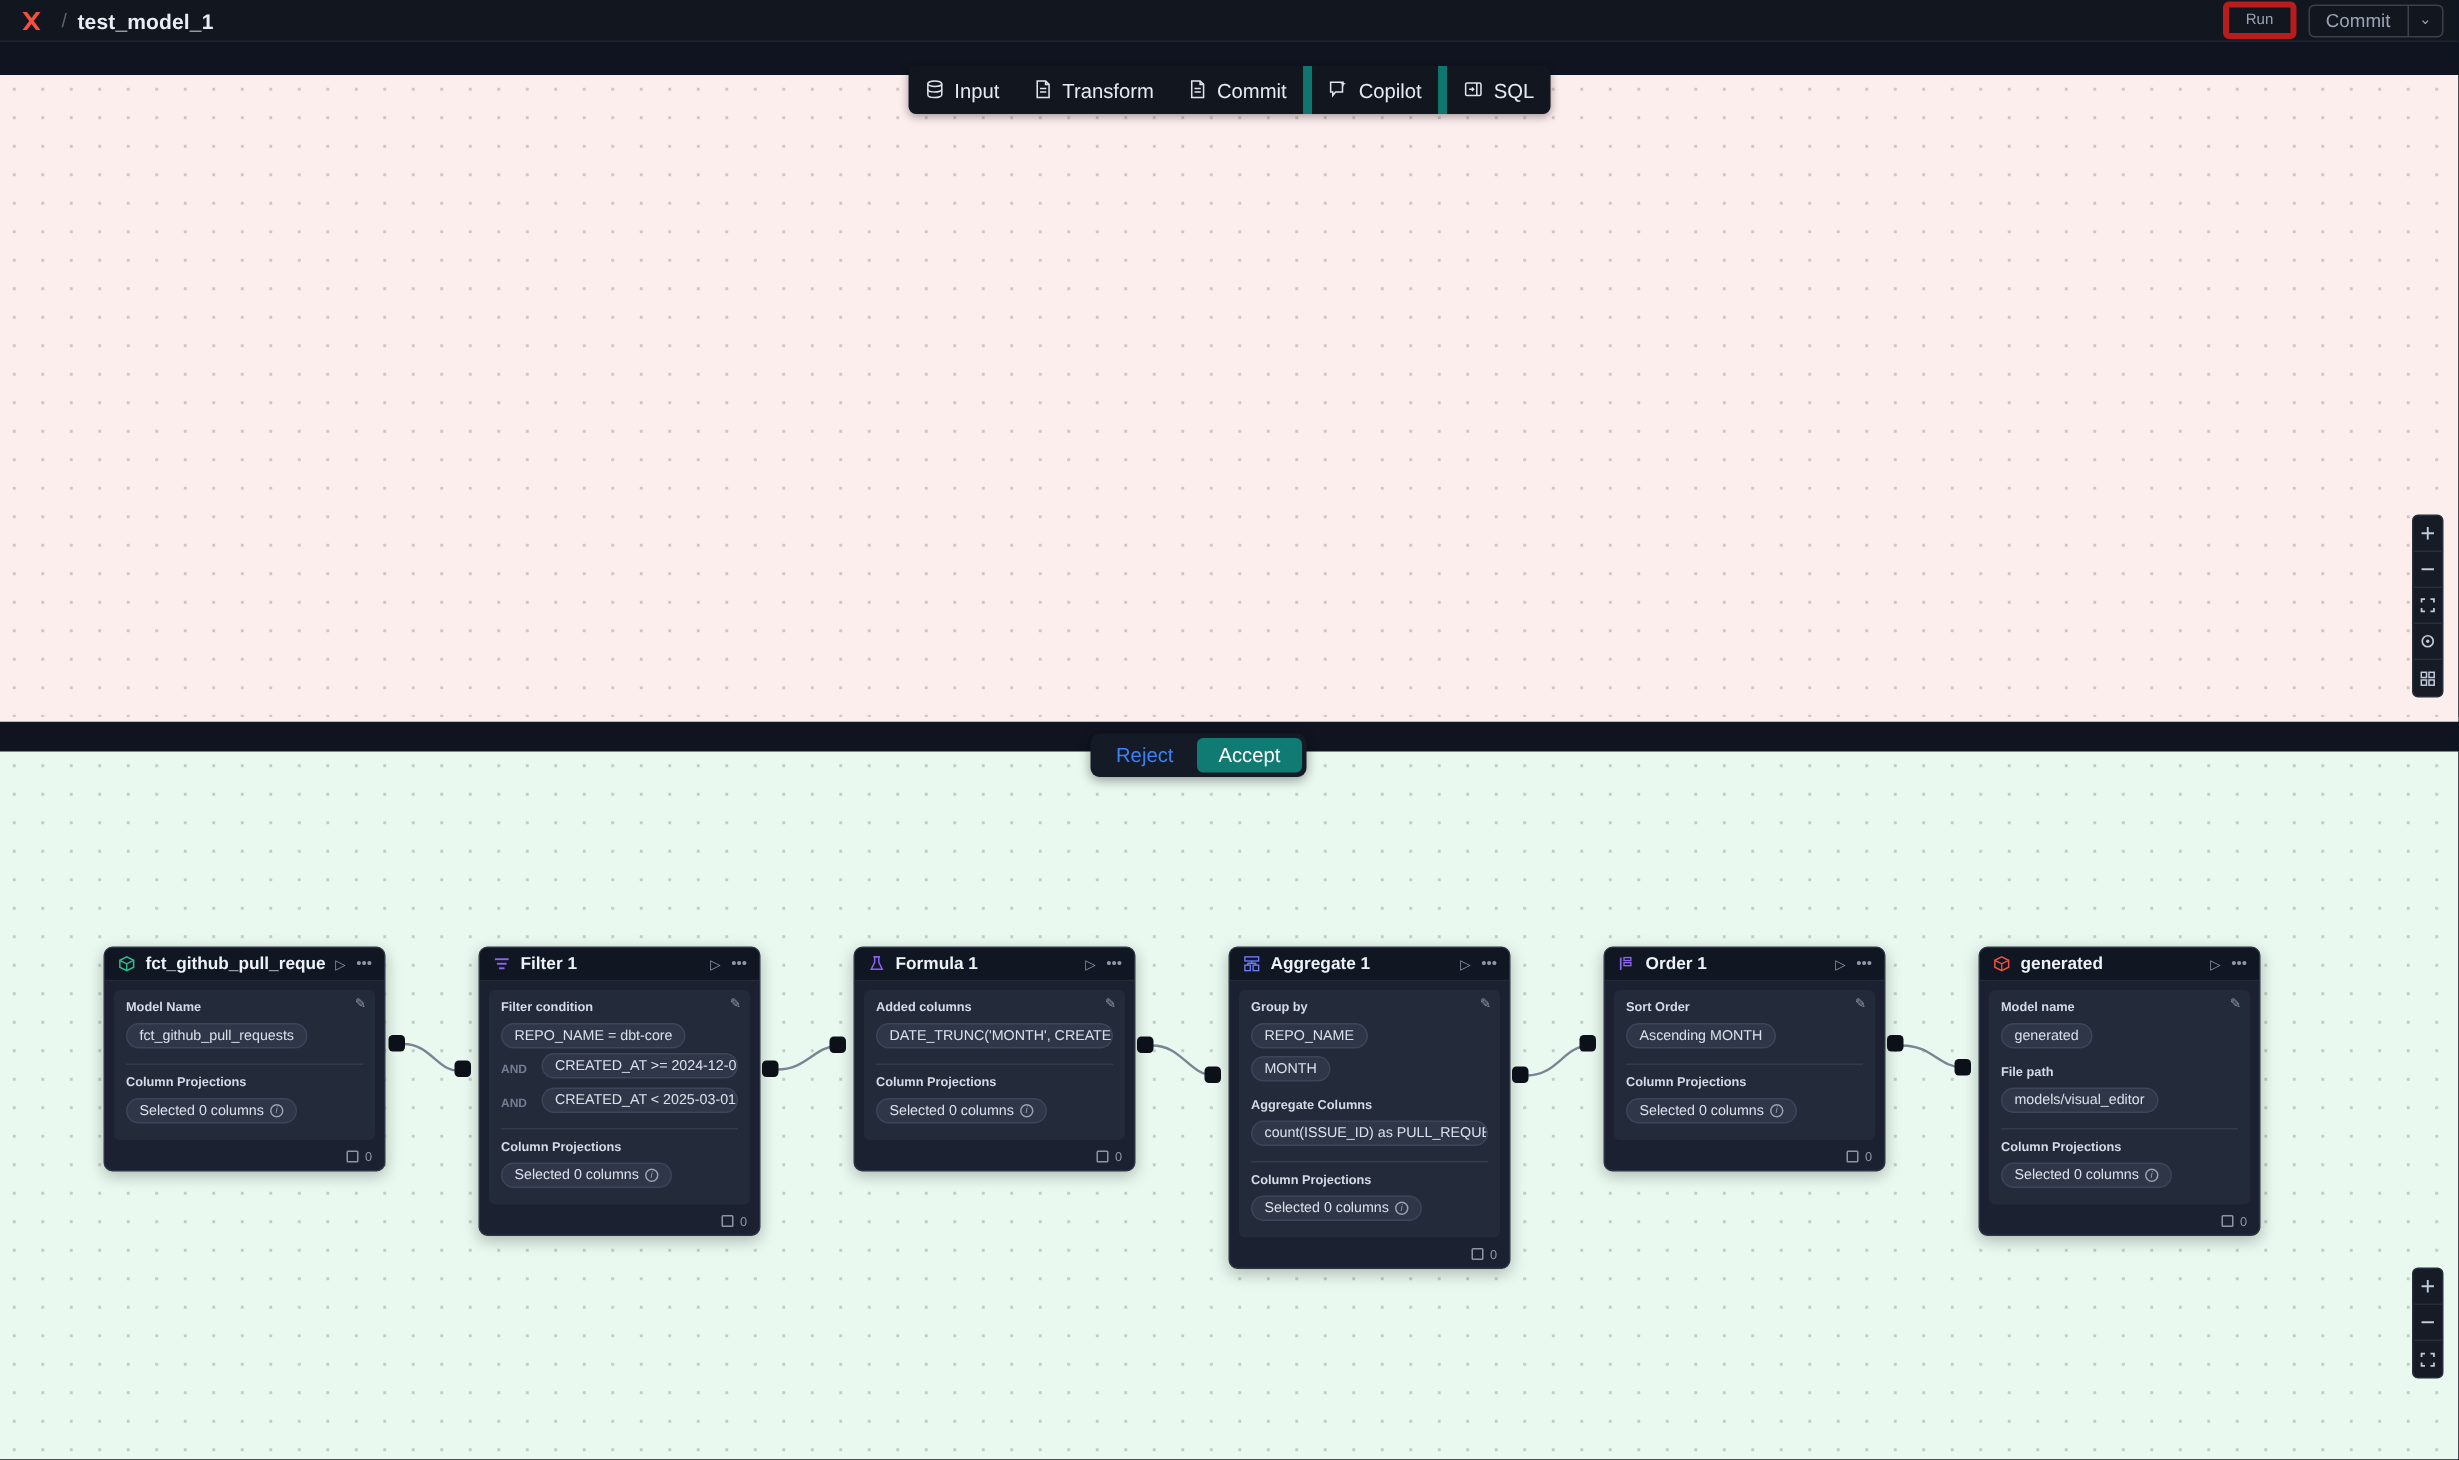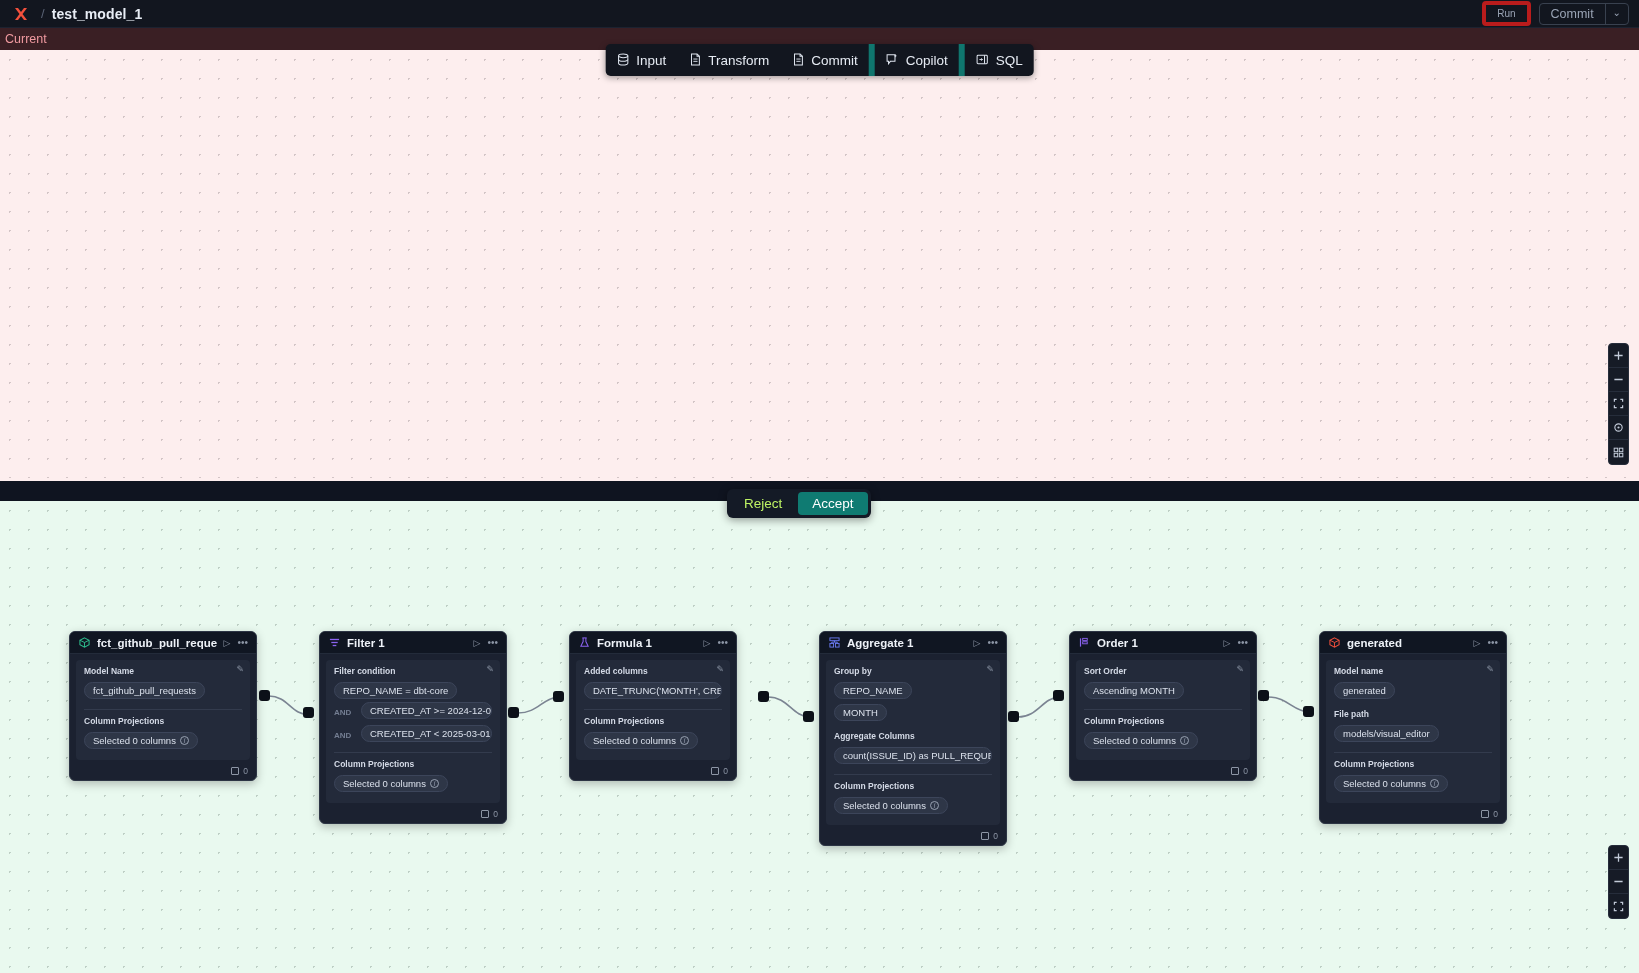--- a/index.html
+++ b/index.html
@@ -79,21 +79,21 @@
   .tb-ico svg { display: block; }
 
   
   .decide {
     position: absolute; top: 489px; left: 727px;
     background: #141a26; border-radius: 6px;
     display: flex; align-items: center; z-index: 38;
     padding: 3px; gap: 2px;
     box-shadow: 0 2px 8px rgba(0,0,0,.4);
   }
-  .decide .rej { color: #bef264; font-size: 13.5px; padding: 4px 14px; border-radius: 4px; }
+  .decide .rej { color: #3b82f6; font-size: 13.5px; padding: 4px 14px; border-radius: 4px; }
   .decide .acc { color: #ffffff; font-size: 13.5px; padding: 4px 14px; border-radius: 4px; background: #0f7b72; }
 
   
   .zoomstack {
     position: absolute; z-index: 36;
     width: 21px; background: #161b26; border: 1px solid #262d3b;
     border-radius: 4px; display: flex; flex-direction: column; overflow: hidden;
   }
   .zoomstack .zbtn {
     height: 24px; display: flex; align-items: center; justify-content: center;
@@ -165,23 +165,20 @@
     <div class="crumb-title">test_model_1</div>
     <div class="topbar-right">
       <button class="btn-outline">Run</button>
       <div class="commit-group">
         <div>Commit</div>
         <div class="commit-caret">⌄</div>
       </div>
     </div>
   </div>
 
-  <div class="band-current">
-    <span>Current</span>
-  </div>
 
   <div class="pane pane-top">
     <div class="dots"></div>
   </div>
   <div class="pane-gap"></div>
 
 
   <div class="pane pane-bottom">
     <div class="dots"></div>
 
@@ -271,21 +268,21 @@
             <span class="info-i">i</span>
           </span>
         </div>
       </div>
       <div class="node-foot">
         <span class="foot-ico"></span>
         <span>0</span>
       </div>
     </div>
 
-    <div class="node" style="left:569px; top:130px; width:168px;">
+    <div class="node" style="left:569px; top:130px; width:188px;">
       <div class="node-head">
         <span class="node-ico">
           <svg width="11" height="11" viewBox="0 0 12 12">
               <path d="M4.5 1 L4.5 5 L2 10 L10 10 L7.5 5 L7.5 1" fill="none" stroke="#8b63f0" stroke-width="1.1"></path>
               <path d="M3.6 1 L8.4 1" stroke="#8b63f0" stroke-width="1.1"></path>
             </svg>
         </span>
         <span class="node-title">Formula 1</span>
         <span class="hd-play">▷</span>
         <span class="hd-act">•••</span>

